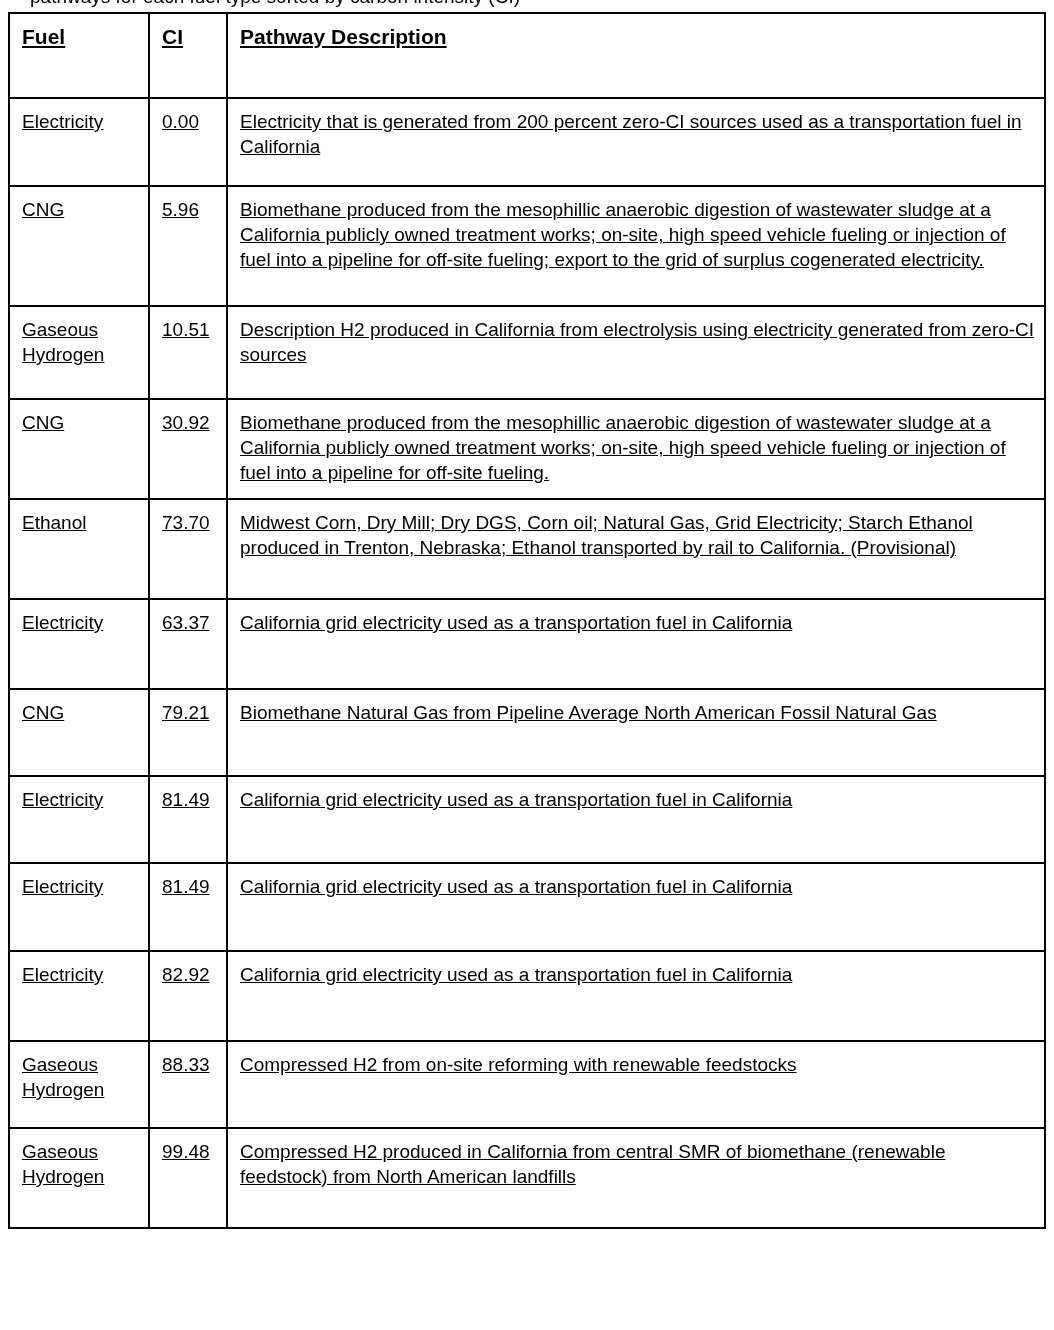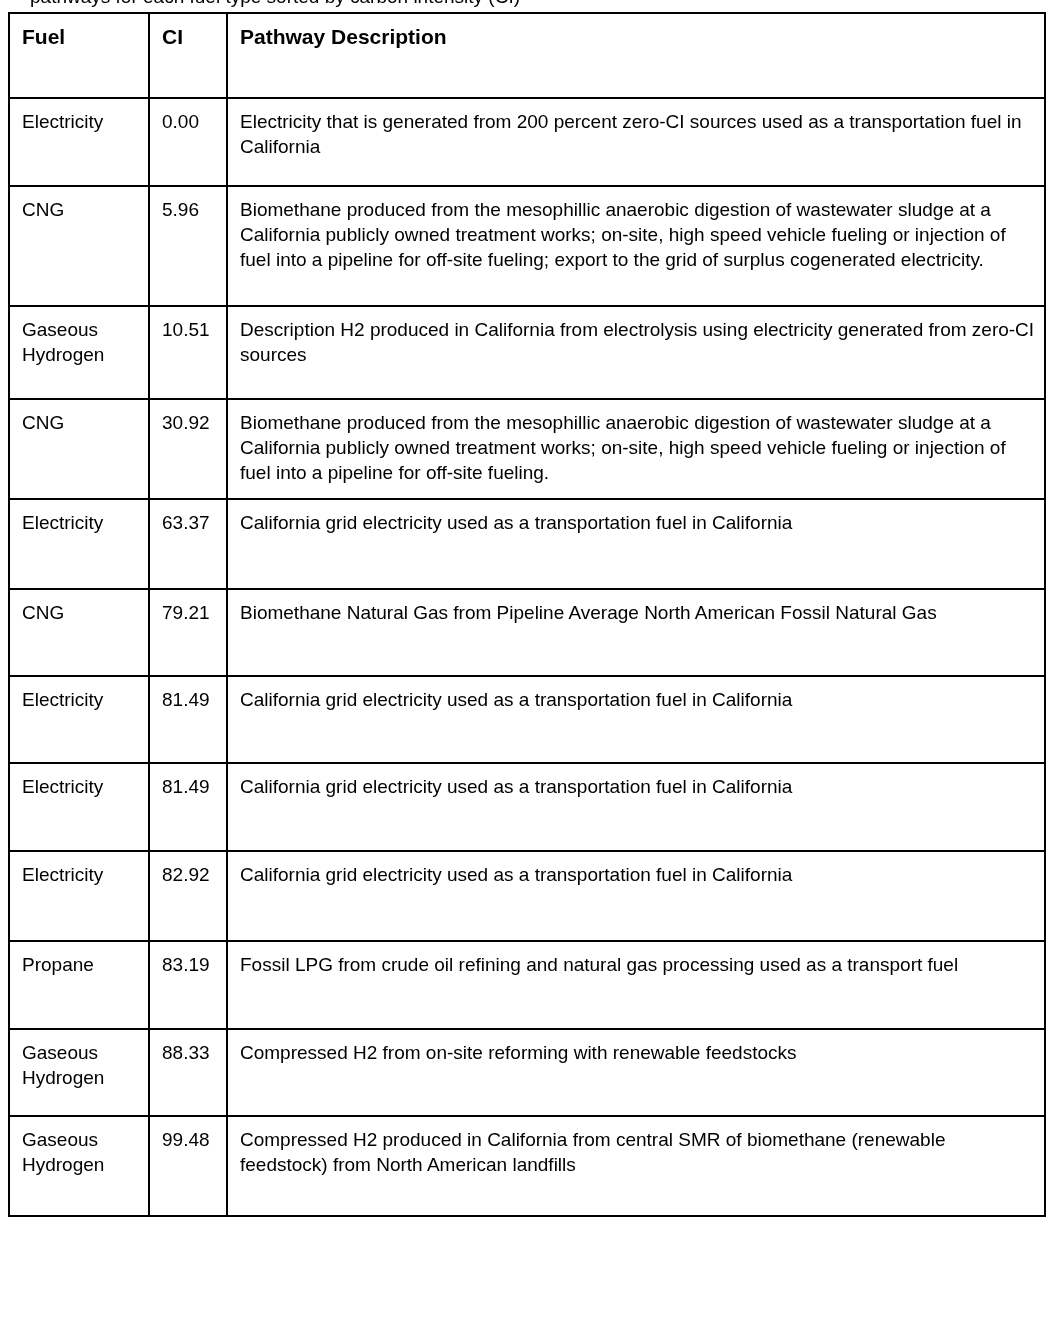--- a/index.html
+++ b/index.html
@@ -37,20 +37,21 @@
   }
   .pathways th, .pathways td {
     border: 2px solid #000000;
     vertical-align: top;
     text-align: left;
     padding: 10px 8px 10px 12px;
     font-size: 19px;
     line-height: 25px;
     font-weight: normal;
     word-wrap: break-word;
+    text-decoration: underline;
   }
   .pathways th {
     font-weight: bold;
     font-size: 21px;
     line-height: 26px;
   }
   .col-fuel { width: 140px; }
   .col-ci   { width: 78px;  }
 </style>
 </head>
@@ -87,20 +88,25 @@
     <tr style="height:93px;">
       <td>Gaseous Hydrogen</td>
       <td>10.51</td>
       <td>Description H2 produced in California from electrolysis using  electricity generated from zero-CI sources</td>
     </tr>
     <tr style="height:100px;">
       <td>CNG</td>
       <td>30.92</td>
       <td>Biomethane produced from the mesophillic anaerobic digestion of wastewater sludge at a California publicly owned treatment works; on-site, high speed vehicle fueling or injection of fuel into a pipeline for off-site fueling.</td>
     </tr>
+    <tr style="height:100px;">
+      <td>Ethanol</td>
+      <td>73.70</td>
+      <td>Midwest Corn, Dry Mill; Dry DGS, Corn oil; Natural Gas, Grid Electricity; Starch Ethanol produced in Trenton, Nebraska;  Ethanol transported by rail to California. (Provisional)</td>
+    </tr>
     <tr style="height:90px;">
       <td>Electricity</td>
       <td>63.37</td>
       <td>California grid electricity used as a transportation fuel in California</td>
     </tr>
     <tr style="height:87px;">
       <td>CNG</td>
       <td>79.21</td>
       <td>Biomethane Natural Gas from Pipeline Average North American Fossil Natural Gas</td>
     </tr>
@@ -112,25 +118,20 @@
     <tr style="height:88px;">
       <td>Electricity</td>
       <td>81.49</td>
       <td>California grid electricity used as a transportation fuel in California</td>
     </tr>
     <tr style="height:90px;">
       <td>Electricity</td>
       <td>82.92</td>
       <td>California grid electricity used as a transportation fuel in California</td>
     </tr>
-    <tr style="height:88px;">
-      <td>Propane</td>
-      <td>83.19</td>
-      <td>Fossil LPG from crude oil refining and natural gas processing used as a transport fuel</td>
-    </tr>
     <tr style="height:87px;">
       <td>Gaseous Hydrogen</td>
       <td>88.33</td>
       <td>Compressed H2 from on-site reforming with renewable feedstocks</td>
     </tr>
     <tr style="height:100px;">
       <td>Gaseous Hydrogen</td>
       <td>99.48</td>
       <td>Compressed H2 produced in California from central SMR of biomethane (renewable feedstock) from North American landfills</td>
     </tr>

